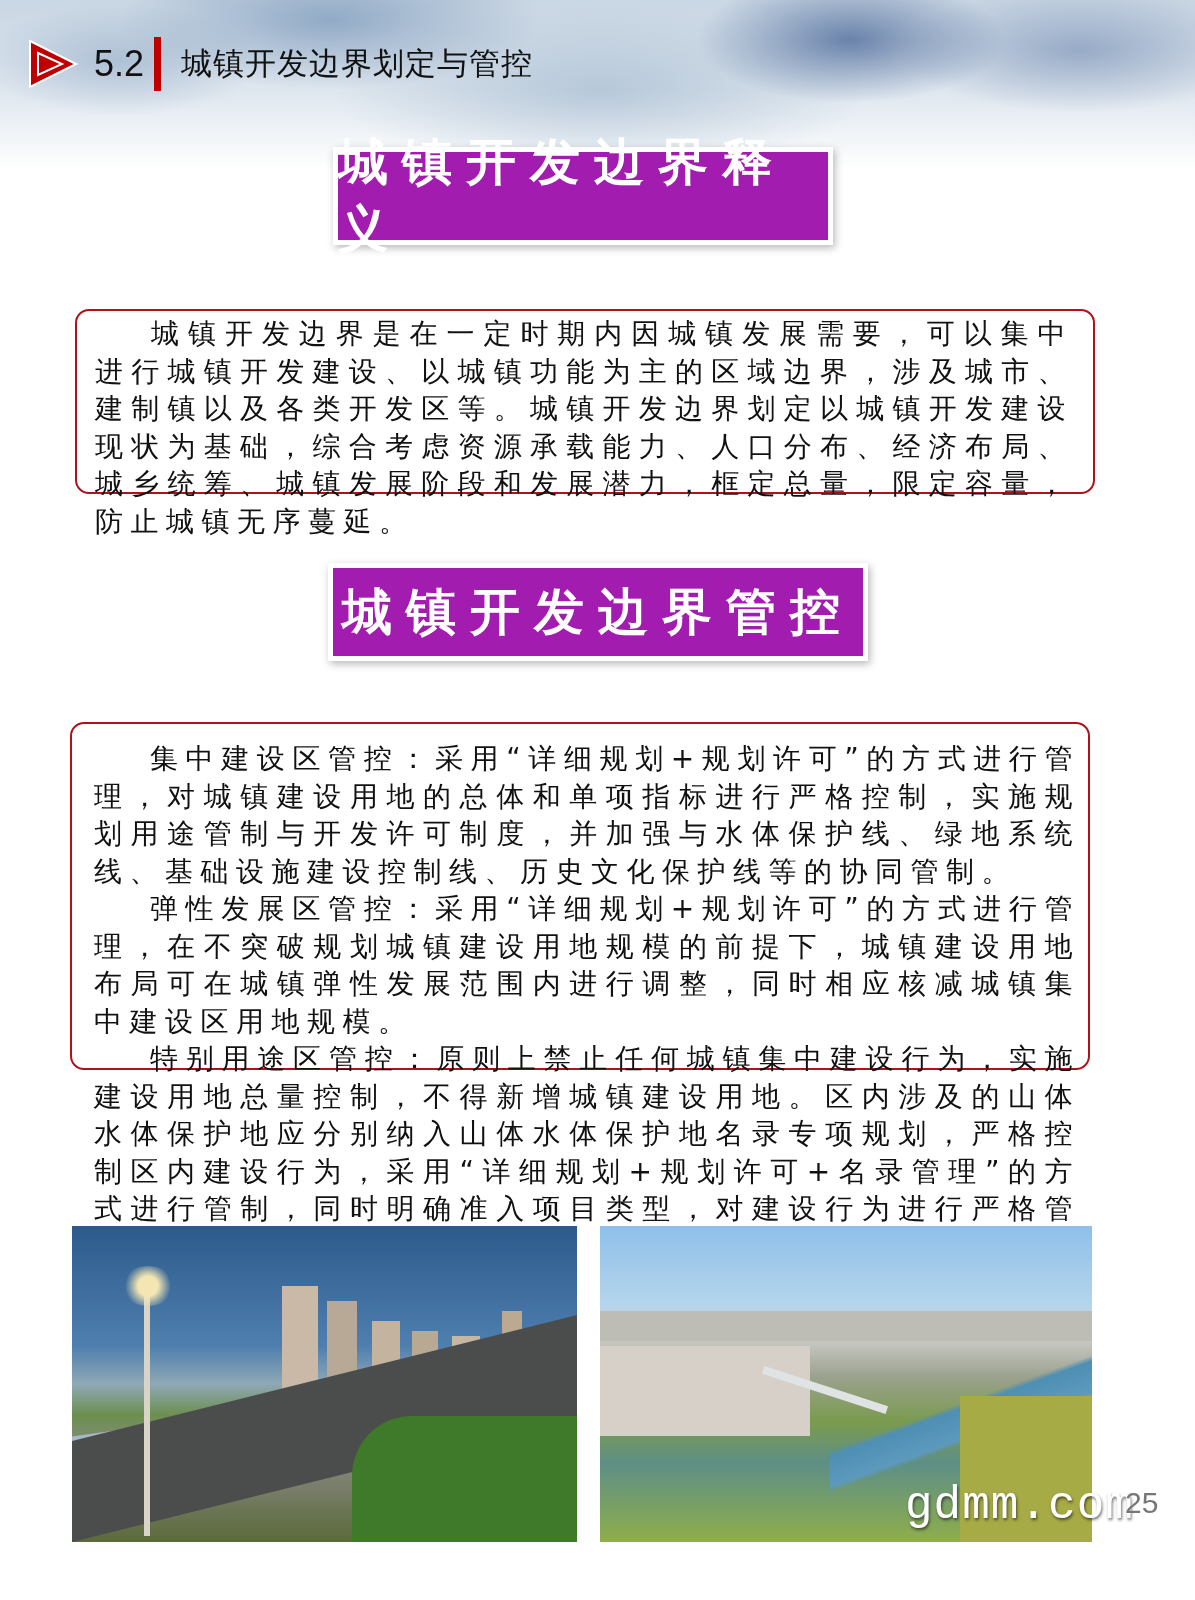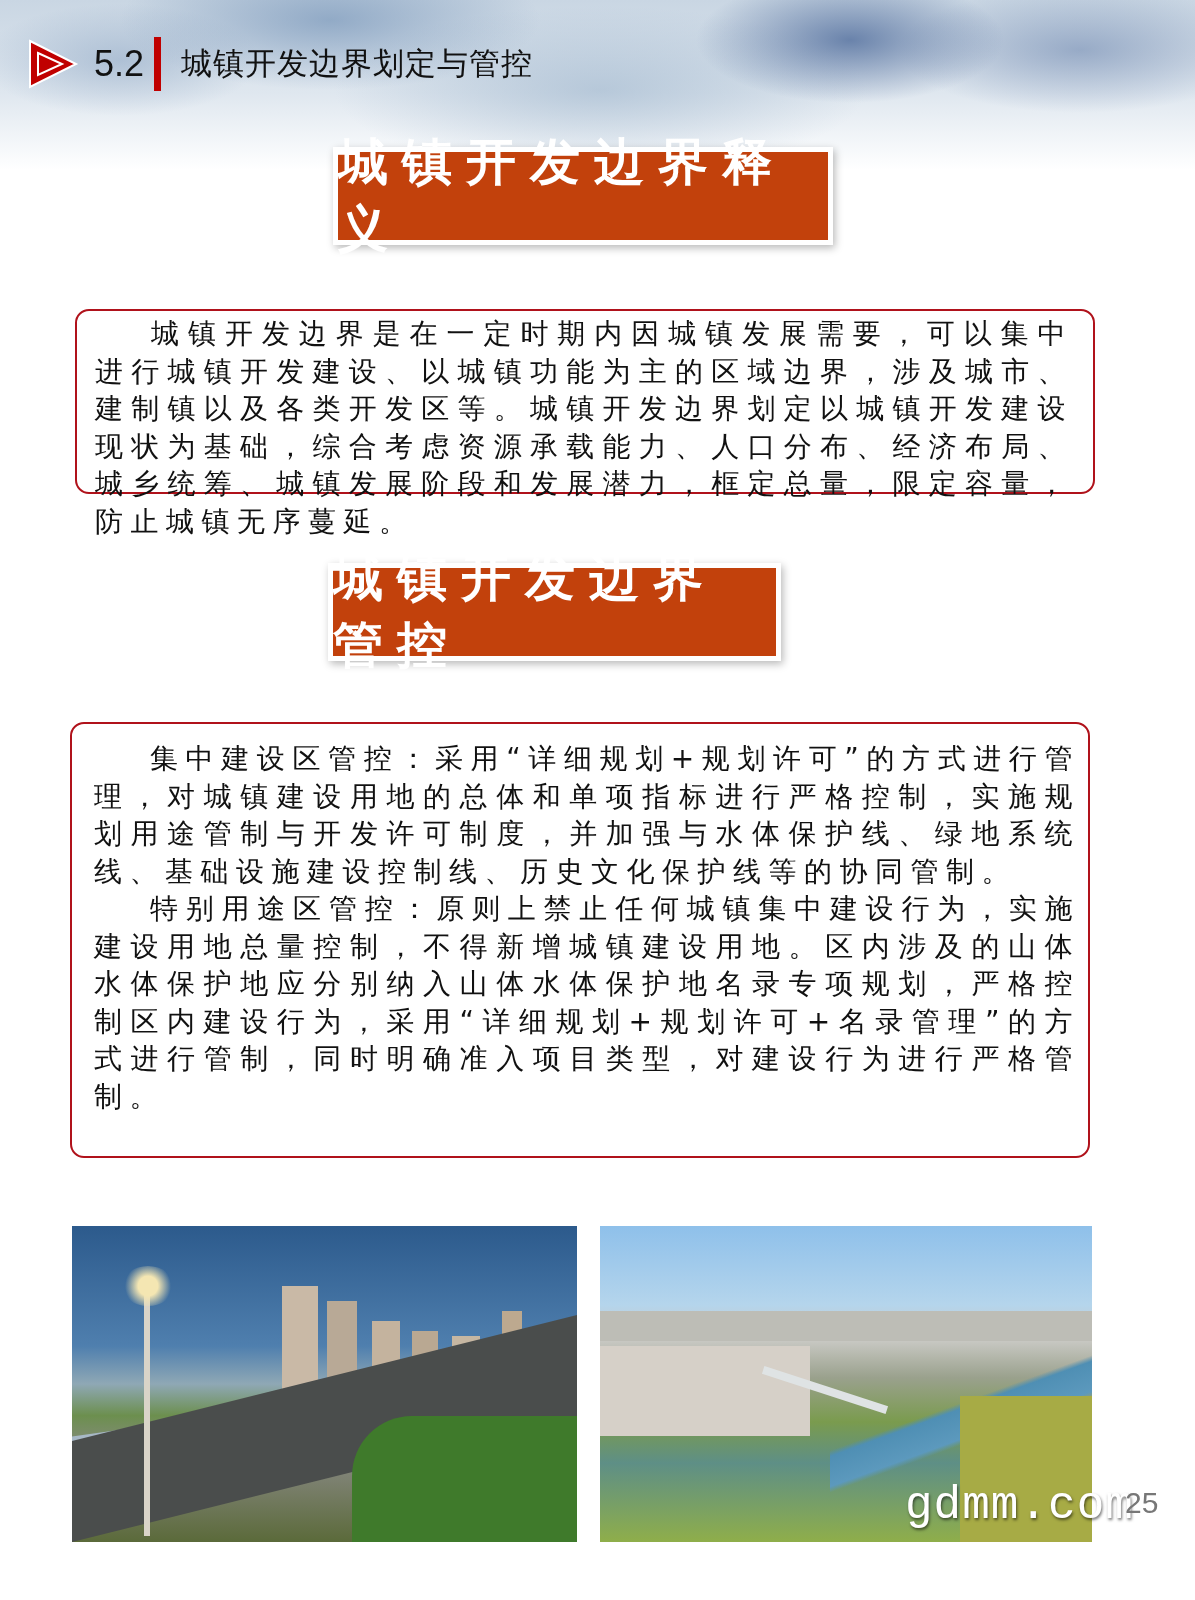--- a/index.html
+++ b/index.html
@@ -18,35 +18,35 @@
         radial-gradient(ellipse 200px 80px at 120px 60px, rgba(140,165,195,0.55), transparent 70%),
         linear-gradient(180deg, #c9d6e3 0%, #dfe7ef 55%, rgba(255,255,255,0) 100%);
     }
     .section-head { position: absolute; left: 26px; top: 32px; height: 64px; display: flex; align-items: center; }
     .tri { width: 54px; height: 54px; }
     .sec-num { font-family: "Liberation Sans", sans-serif; font-size: 36px; color: #111; margin-left: 14px; }
     .sec-bar { width: 7px; height: 54px; background: #c00000; margin: 0 20px 0 10px; }
     .sec-title { font-size: 31px; color: #111; letter-spacing: 1px; }
 
     .banner {
-      position: absolute; background: #c2410c; color: #fff;
+      position: absolute; background: #a21caf; color: #fff;
       font-size: 50px; font-weight: bold; letter-spacing: 14px;
       display: flex; align-items: center; justify-content: center;
       box-shadow: 0 0 0 5px #ffffff, 2px 3px 8px 5px rgba(0,0,0,0.28);
     }
     .banner1 { left: 338px; top: 152px; width: 490px; height: 88px; }
-    .banner2 { left: 333px; top: 568px; width: 443px; height: 88px; }
+    .banner2 { left: 333px; top: 568px; width: 530px; height: 88px; }
 
     .textbox {
       position: absolute; border: 2px solid #b0121b; border-radius: 14px;
       background: #fff; color: #111; font-size: 28px; letter-spacing: 7.5px;
       line-height: 37.5px; text-align: justify;
     }
     .tb1 { left: 75px; top: 309px; width: 1020px; height: 185px; padding: 4px 20px 0 18px; box-sizing: border-box; }
-    .tb2 { left: 70px; top: 722px; width: 1020px; height: 436px; padding: 16px 8px 0 22px; box-sizing: border-box; }
+    .tb2 { left: 70px; top: 722px; width: 1020px; height: 348px; padding: 16px 8px 0 22px; box-sizing: border-box; }
     .tb1 p, .tb2 p { margin: 0; text-indent: 2em; }
 
     .photo { position: absolute; overflow: hidden; }
     .photo1 { left: 72px; top: 1226px; width: 505px; height: 316px;
       background: linear-gradient(180deg, #2c5a8c 0%, #4f7fae 38%, #8fa8b5 50%, #6c8f4e 60%, #8a8a86 72%, #5b6a3a 100%); }
     .photo2 { left: 600px; top: 1226px; width: 492px; height: 316px;
       background: linear-gradient(180deg, #8ec0ea 0%, #b5d5ec 25%, #c9c9c4 36%, #9aa18d 48%, #7a9b4e 62%, #5e8f86 75%, #8fae4a 100%); }
     .ph-el { position: absolute; }
 
     .watermark { position: absolute; left: 905px; top: 1480px; font-family: Liberation Mono, monospace;
@@ -71,20 +71,21 @@
 <div class="banner banner1">城镇开发边界释义</div>
 
 <div class="textbox tb1">
   <p>城镇开发边界是在一定时期内因城镇发展需要，可以集中进行城镇开发建设、以城镇功能为主的区域边界，涉及城市、建制镇以及各类开发区等。城镇开发边界划定以城镇开发建设现状为基础，综合考虑资源承载能力、人口分布、经济布局、城乡统筹、城镇发展阶段和发展潜力，框定总量，限定容量，防止城镇无序蔓延。</p>
 </div>
 
 <div class="banner banner2">城镇开发边界管控</div>
 
 <div class="textbox tb2">
   <p>集中建设区管控：采用“详细规划+规划许可”的方式进行管理，对城镇建设用地的总体和单项指标进行严格控制，实施规划用途管制与开发许可制度，并加强与水体保护线、绿地系统线、基础设施建设控制线、历史文化保护线等的协同管制。</p>
+  <p>弹性发展区管控：采用“详细规划+规划许可”的方式进行管理，在不突破规划城镇建设用地规模的前提下，城镇建设用地布局可在城镇弹性发展范围内进行调整，同时相应核减城镇集中建设区用地规模。</p>
   <p>特别用途区管控：原则上禁止任何城镇集中建设行为，实施建设用地总量控制，不得新增城镇建设用地。区内涉及的山体水体保护地应分别纳入山体水体保护地名录专项规划，严格控制区内建设行为，采用“详细规划+规划许可+名录管理”的方式进行管制，同时明确准入项目类型，对建设行为进行严格管制。</p>
 </div>
 
 <div class="photo photo1">
   <div class="ph-el" style="left:210px;top:60px;width:36px;height:110px;background:#c9b9a6;"></div>
   <div class="ph-el" style="left:255px;top:75px;width:30px;height:95px;background:#b8a996;"></div>
   <div class="ph-el" style="left:300px;top:95px;width:28px;height:75px;background:#c4b39e;"></div>
   <div class="ph-el" style="left:340px;top:105px;width:26px;height:65px;background:#b9a892;"></div>
   <div class="ph-el" style="left:380px;top:110px;width:28px;height:60px;background:#c6b7a2;"></div>
   <div class="ph-el" style="left:430px;top:85px;width:20px;height:85px;background:#bda98f;"></div>

